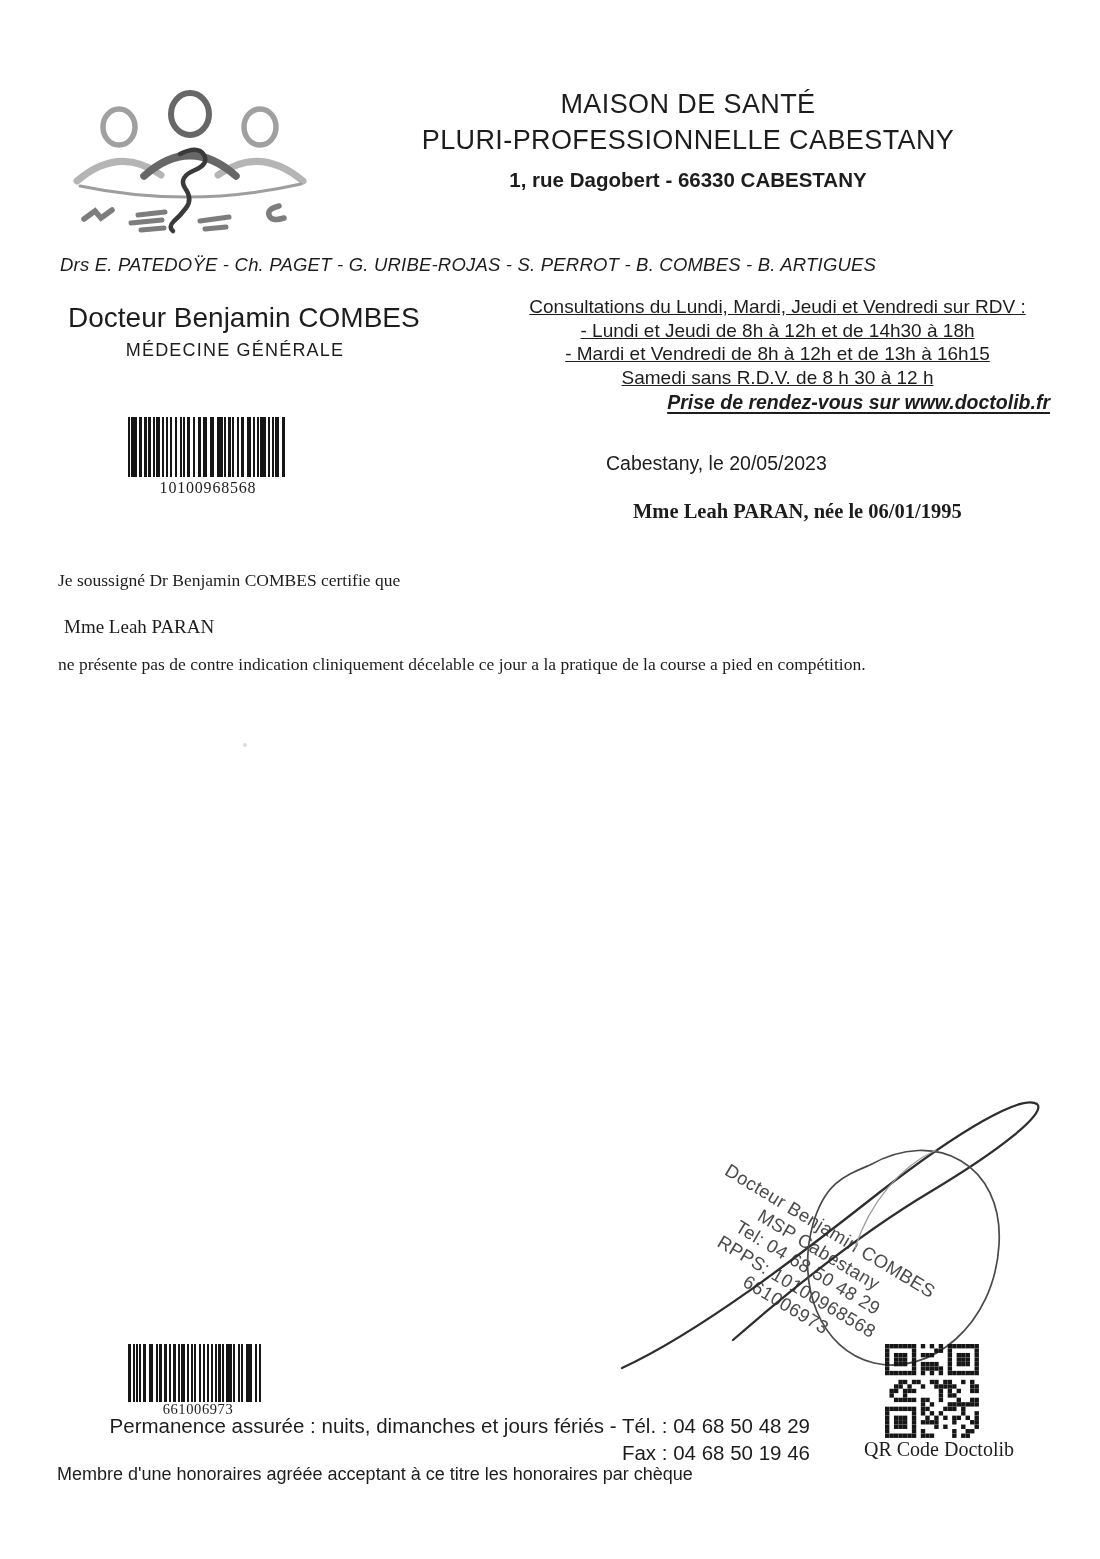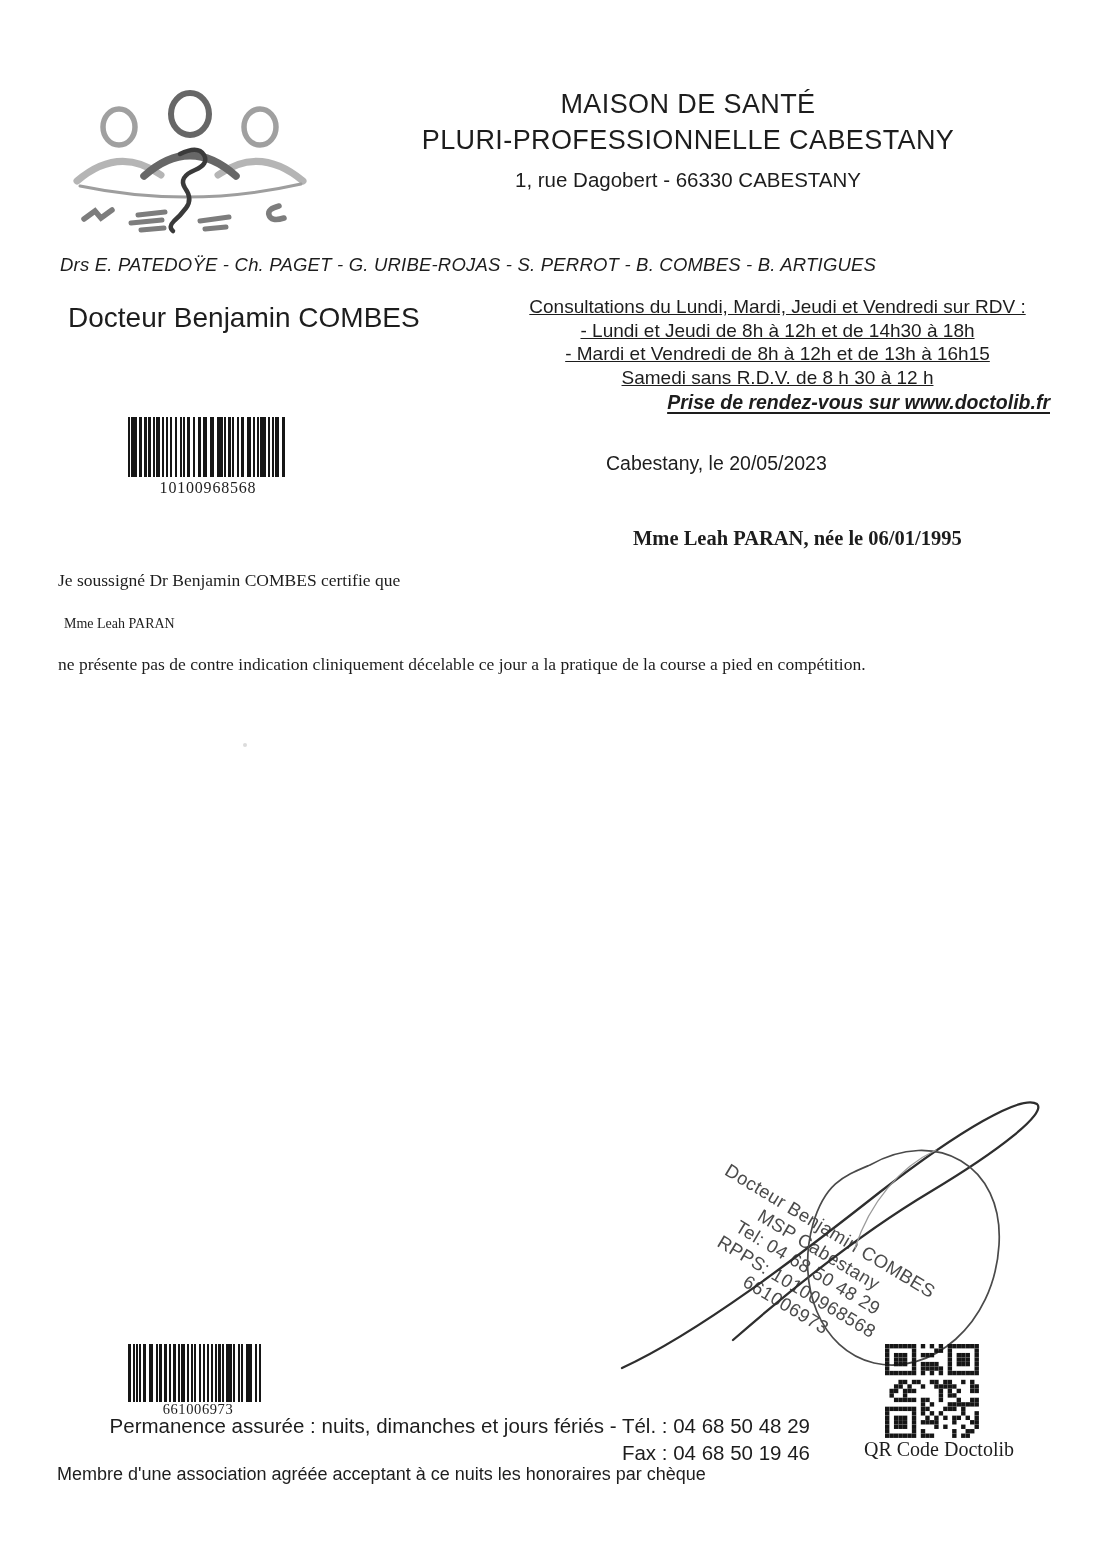--- a/index.html
+++ b/index.html
@@ -9,40 +9,40 @@
     background:#ffffff;
     font-family:"Liberation Sans",sans-serif;
     color:#1d1d1d;
     margin:0 auto;
     overflow:hidden;
   }
   .abs{position:absolute;}
 
   
   .org-block{left:333px;top:86px;width:710px;text-align:center;line-height:36px;font-size:27px;letter-spacing:.4px;}
-  .org-address{left:333px;top:168px;width:710px;text-align:center;font-size:20.5px;}
+  .org-address{left:333px;top:168px;width:710px;text-align:center;font-size:20.5px;font-weight:bold;}
   .doctors-line{left:60px;top:254px;width:960px;text-align:left;font-style:italic;font-size:18.5px;letter-spacing:.2px;}
 
   
   .pract-name{left:68px;top:302px;font-size:28px;}
   .pract-spec{left:70px;top:340px;width:330px;text-align:center;font-size:18px;letter-spacing:1.2px;}
   .consult{left:505px;top:295px;width:545px;text-align:center;font-size:19px;line-height:23.5px;text-decoration:underline;}
   .booking{left:505px;top:391px;width:545px;text-align:right;font-size:19.5px;font-weight:bold;font-style:italic;text-decoration:underline;text-decoration-thickness:2px;text-underline-offset:3px;}
 
   
   .barcode-top{left:128px;top:417px;}
   .barcode-top-num{left:128px;top:479px;width:160px;text-align:center;font-family:"Liberation Serif",serif;font-size:16px;letter-spacing:.8px;}
   .barcode-bottom{left:128px;top:1344px;}
   .barcode-bottom-num{left:128px;top:1401px;width:140px;text-align:center;font-family:"Liberation Serif",serif;font-size:14.5px;letter-spacing:.6px;}
 
   
   .place-date{left:606px;top:452px;font-size:19.5px;}
-  .patient-line{left:633px;top:527px;font-family:"Liberation Serif",serif;font-weight:bold;font-size:20.5px;}
+  .patient-line{left:633px;top:500px;font-family:"Liberation Serif",serif;font-weight:bold;font-size:20.5px;}
   .body-l1{left:58px;top:570px;font-family:"Liberation Serif",serif;font-size:17.5px;}
-  .body-l2{left:64px;top:616px;font-family:"Liberation Serif",serif;font-size:14px;}
+  .body-l2{left:64px;top:616px;font-family:"Liberation Serif",serif;font-size:19px;}
   .body-l3{left:58px;top:654px;font-family:"Liberation Serif",serif;font-size:17.5px;text-align:right;}
   .speck{left:243px;top:743px;width:4px;height:4px;border-radius:50%;background:#dcdcdc;}
 
   
   .stamp{left:638px;top:1214px;width:340px;text-align:center;font-size:18.5px;line-height:21.5px;color:#4b4b4b;letter-spacing:.4px;transform:rotate(31deg);}
   .signature{left:600px;top:1080px;}
 
   
   .footer-contact{left:57px;top:1412px;width:753px;text-align:right;font-size:20.5px;line-height:27px;}
   .qr{left:885px;top:1344px;}
@@ -79,20 +79,21 @@
   </svg>
 
   <div class="abs org-block">
     <div>MAISON DE SANTÉ</div>
     <div>PLURI-PROFESSIONNELLE CABESTANY</div>
   </div>
   <div class="abs org-address">1, rue Dagobert - 66330 CABESTANY</div>
   <div class="abs doctors-line">Drs E. PATEDOŸE - Ch. PAGET - G. URIBE-ROJAS - S. PERROT - B. COMBES - B. ARTIGUES</div>
 
   <div class="abs pract-name">Docteur Benjamin COMBES</div>
+  <div class="abs pract-spec">MÉDECINE GÉNÉRALE</div>
 
   <div class="abs consult">
     <div>Consultations du Lundi, Mardi, Jeudi et Vendredi sur RDV :</div>
     <div>- Lundi et Jeudi de 8h à 12h et de 14h30 à 18h</div>
     <div>- Mardi et Vendredi de 8h à 12h et de 13h à 16h15</div>
     <div>Samedi sans R.D.V. de 8 h 30 à 12 h</div>
   </div>
   <div class="abs booking">Prise de rendez-vous sur www.doctolib.fr</div>
 
   <svg class="abs barcode-top" width="160" height="60">
@@ -407,15 +408,15 @@
       <rect x="89.52" y="44.76" width="4.39" height="4.39" fill="#161616"></rect>
       <rect x="89.52" y="53.71" width="4.39" height="4.39" fill="#161616"></rect>
       <rect x="89.52" y="58.19" width="4.39" height="4.39" fill="#161616"></rect>
       <rect x="89.52" y="67.14" width="4.39" height="4.39" fill="#161616"></rect>
       <rect x="89.52" y="71.62" width="4.39" height="4.39" fill="#161616"></rect>
       <rect x="89.52" y="76.10" width="4.39" height="4.39" fill="#161616"></rect>
       <rect x="89.52" y="80.57" width="4.39" height="4.39" fill="#161616"></rect>
     </svg>
   <div class="abs qr-caption">QR Code Doctolib</div>
 
-  <div class="abs membership">Membre d'une association agréée acceptant à ce nuits les honoraires par chèque</div>
+  <div class="abs membership">Membre d'une honoraires agréée acceptant à ce titre les honoraires par chèque</div>
 
 </div>
 
 </body></html>

